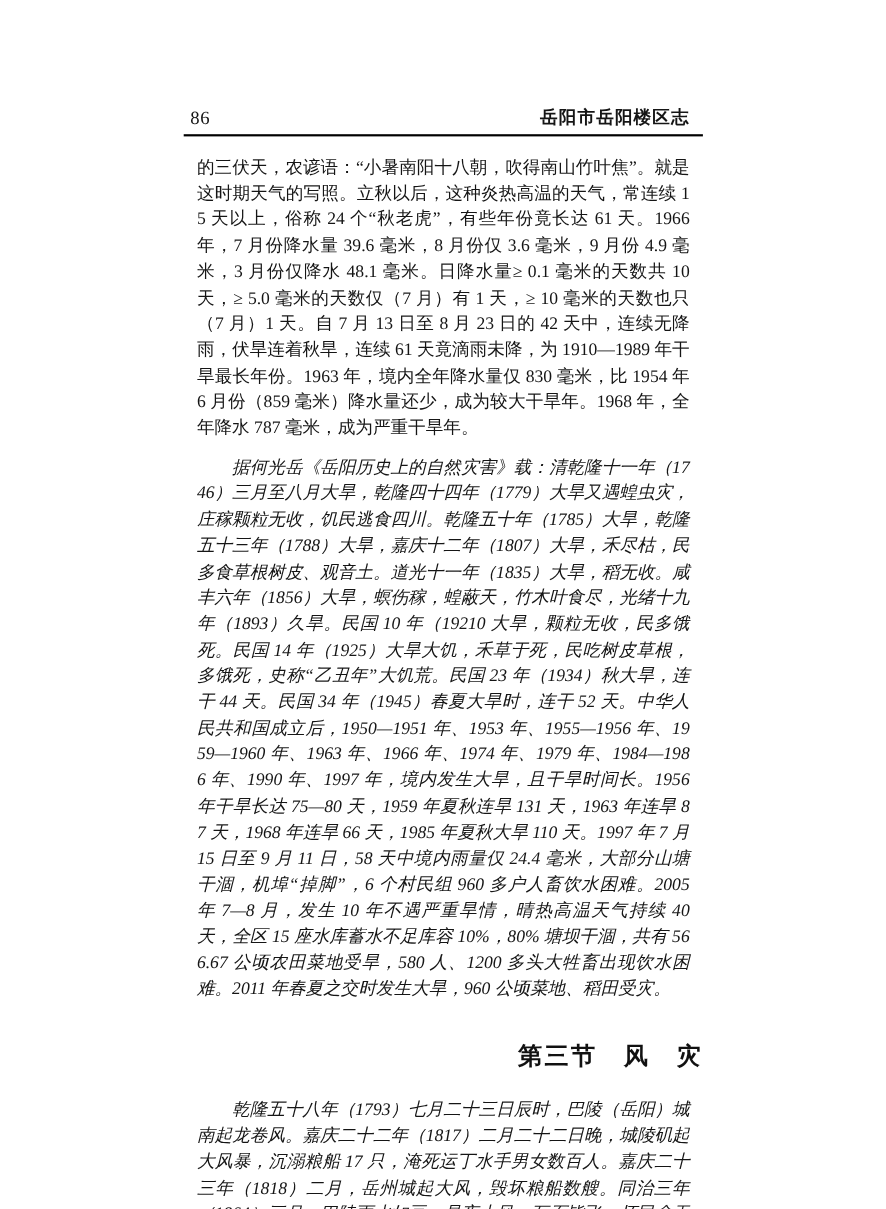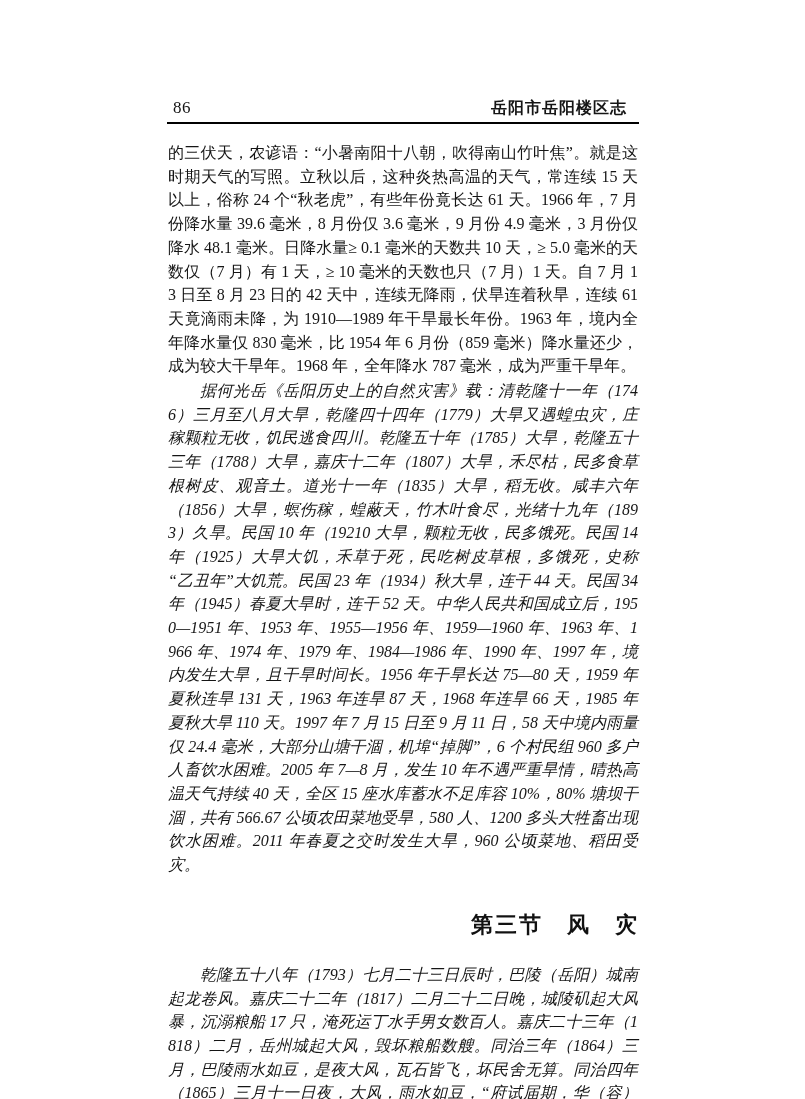--- a/index.html
+++ b/index.html
@@ -49,21 +49,21 @@
     margin-top: 5px;
   }
   .body-text {
     margin-top: 17px;
     font-size: 16px;
     line-height: 23.7px;
     text-align: justify;
     text-justify: inter-ideograph;
   }
   .para {
-    margin: 1px;
+    margin: 12px;
     word-break: break-all;
   }
   .para.indent {
     text-indent: 2em;
     font-style: italic;
   }
   .section-heading {
     margin: 36px 0 26px 0;
     text-align: right;
     font-size: 22px;

